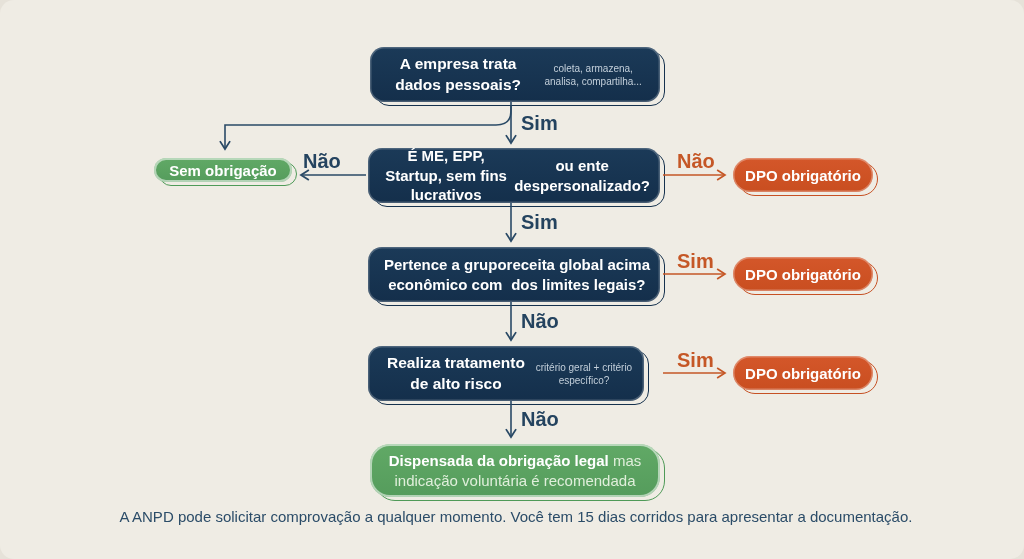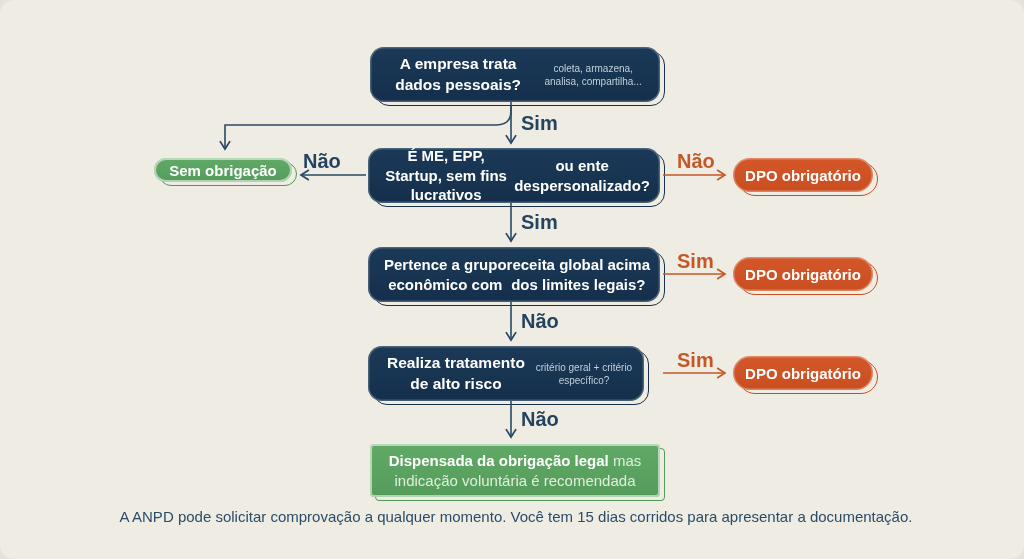--- a/index.html
+++ b/index.html
@@ -9,21 +9,21 @@
   .node{position:absolute;display:flex;flex-direction:row;align-items:center;justify-content:center;
         text-align:center;box-sizing:border-box;padding:4px 10px;}
   .node::after{content:"";position:absolute;inset:0;border:1.5px solid var(--edge);
         border-radius:inherit;transform:translate(5px,4px);z-index:-1;}
 
   .navy{background:linear-gradient(180deg,#1b3a58 0%,#142f4b 100%);--edge:#16324e;
         border-radius:14px;box-shadow:inset 0 0 0 1.5px rgba(255,255,255,.22);}
   .greenpill,.greenbox{background:linear-gradient(180deg,#61a966 0%,#559c5c 100%);--edge:#4f9a58;
         box-shadow:inset 0 0 0 2px rgba(255,255,255,.55);}
   .greenpill{border-radius:17px;}
-  .greenbox{border-radius:4px;align-items:center;}
+  .greenbox{border-radius:20px;align-items:center;}
   .orangepill{background:linear-gradient(180deg,#d4572a 0%,#c94e20 100%);--edge:#c65124;
         border-radius:17px;box-shadow:inset 0 0 0 1.5px rgba(255,255,255,.3);text-align:center;}
 
   .title{font-weight:700;font-size:15.5px;color:#ffffff;line-height:1.3;}
   .sub{font-weight:400;font-size:10px;color:#c3cfda;line-height:1.3;margin-top:1px;}
   .line{font-weight:700;font-size:15px;color:#ffffff;line-height:1.32;}
   .pill-label{font-weight:700;font-size:15px;color:#ffffff;}
   .green-mix{font-size:15px;color:#e0efdb;line-height:1.32;}
   .green-mix .b{font-weight:700;color:#ffffff;}
 

